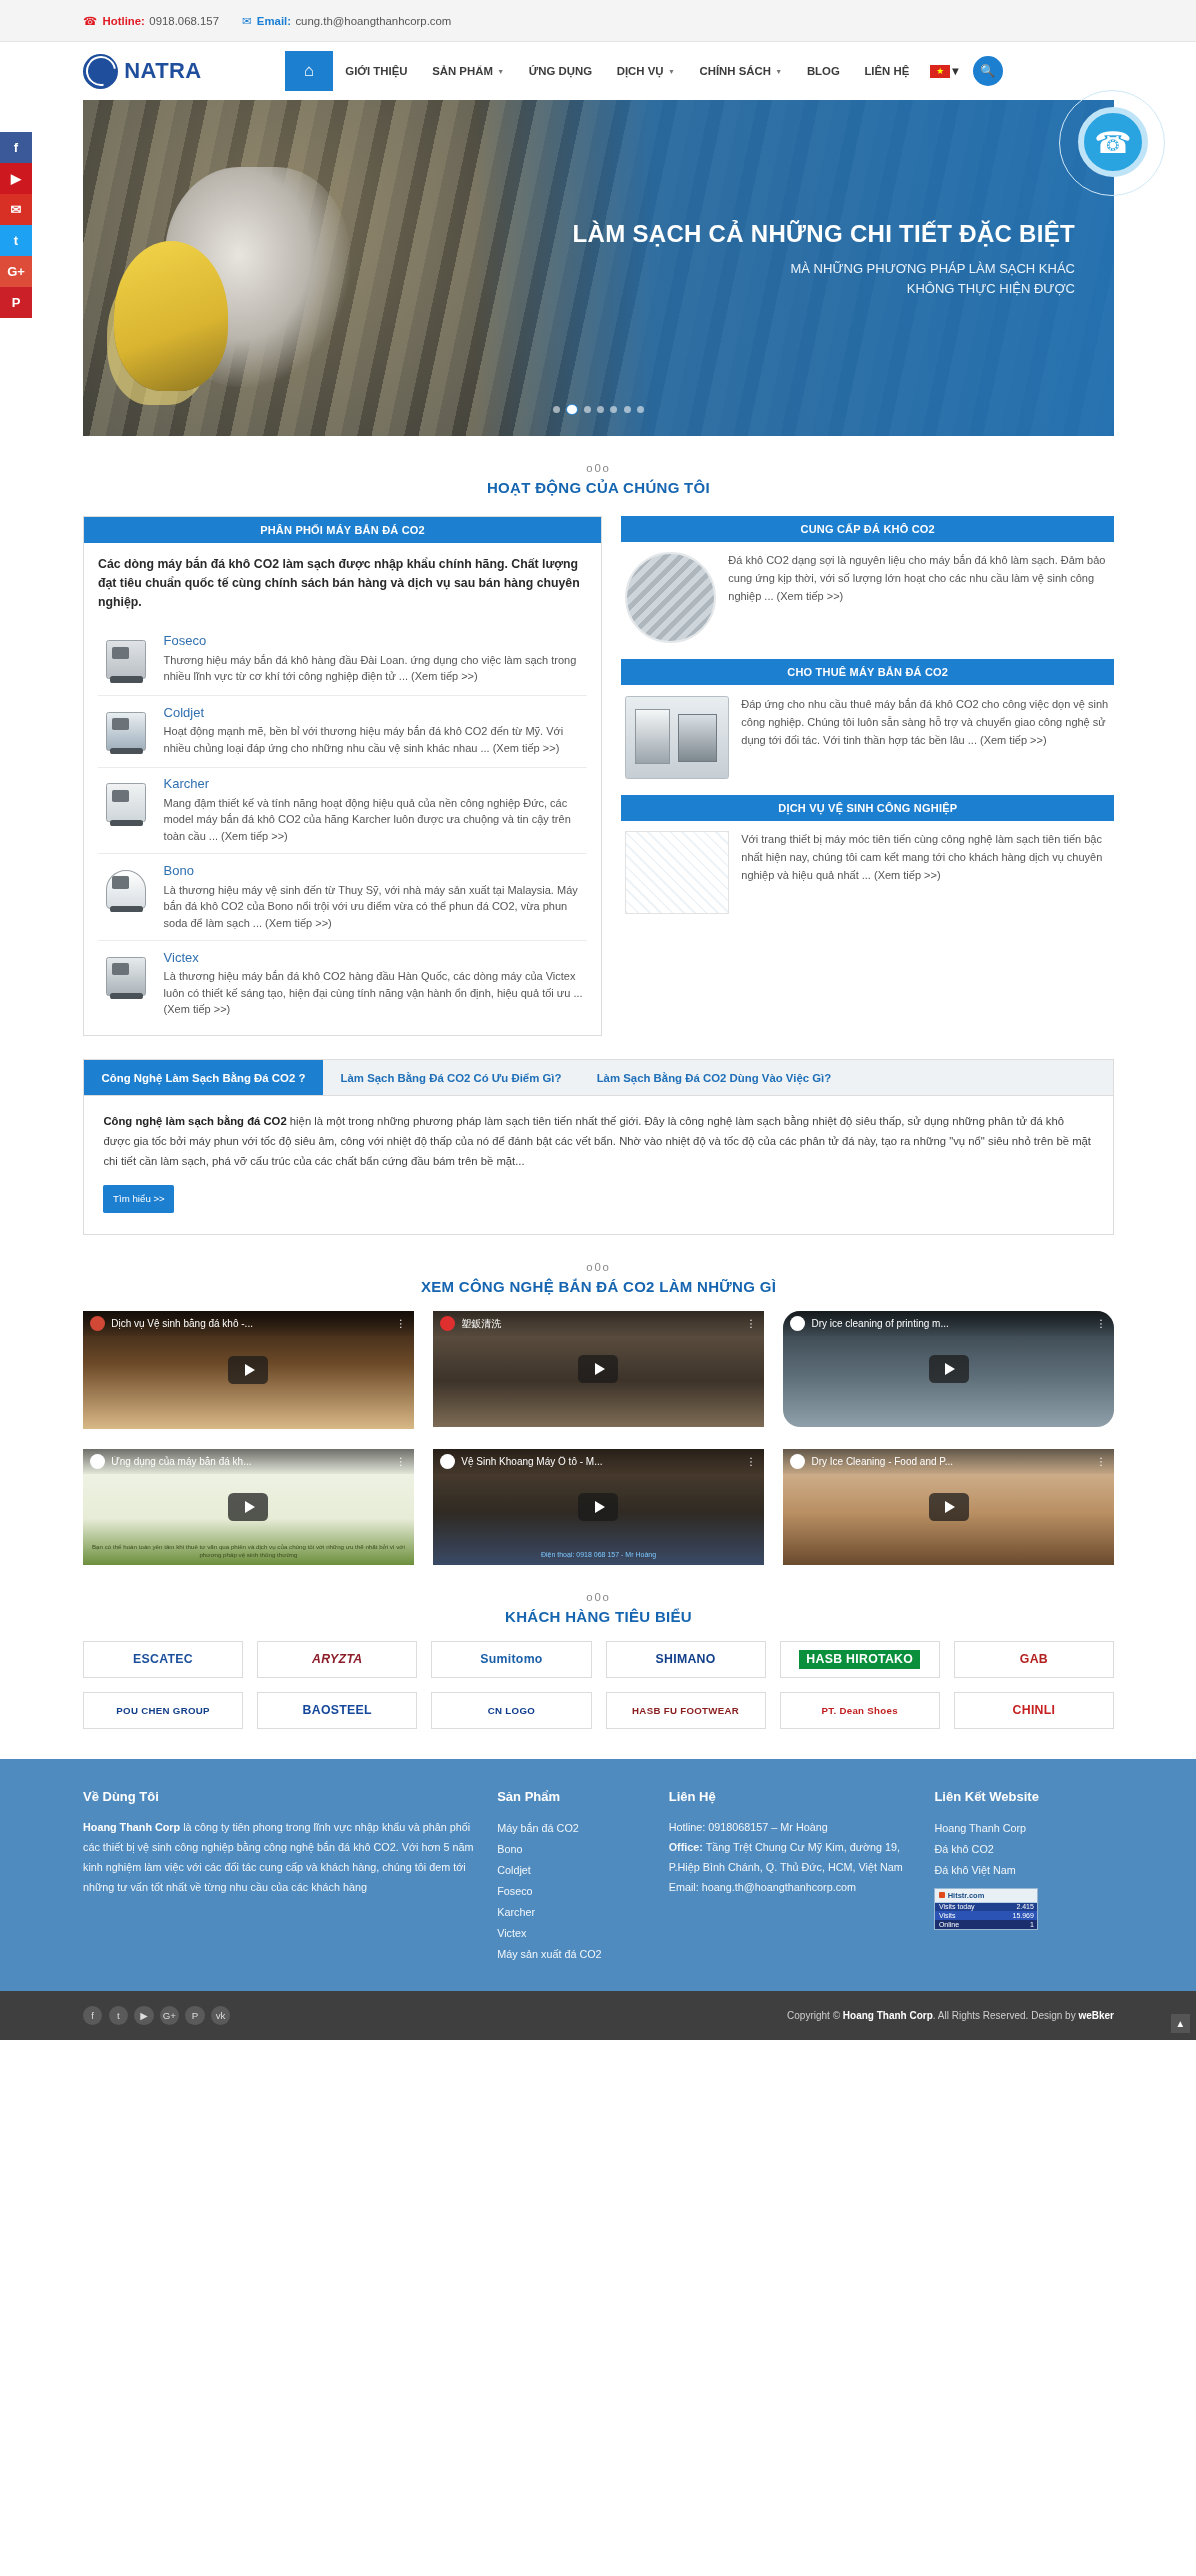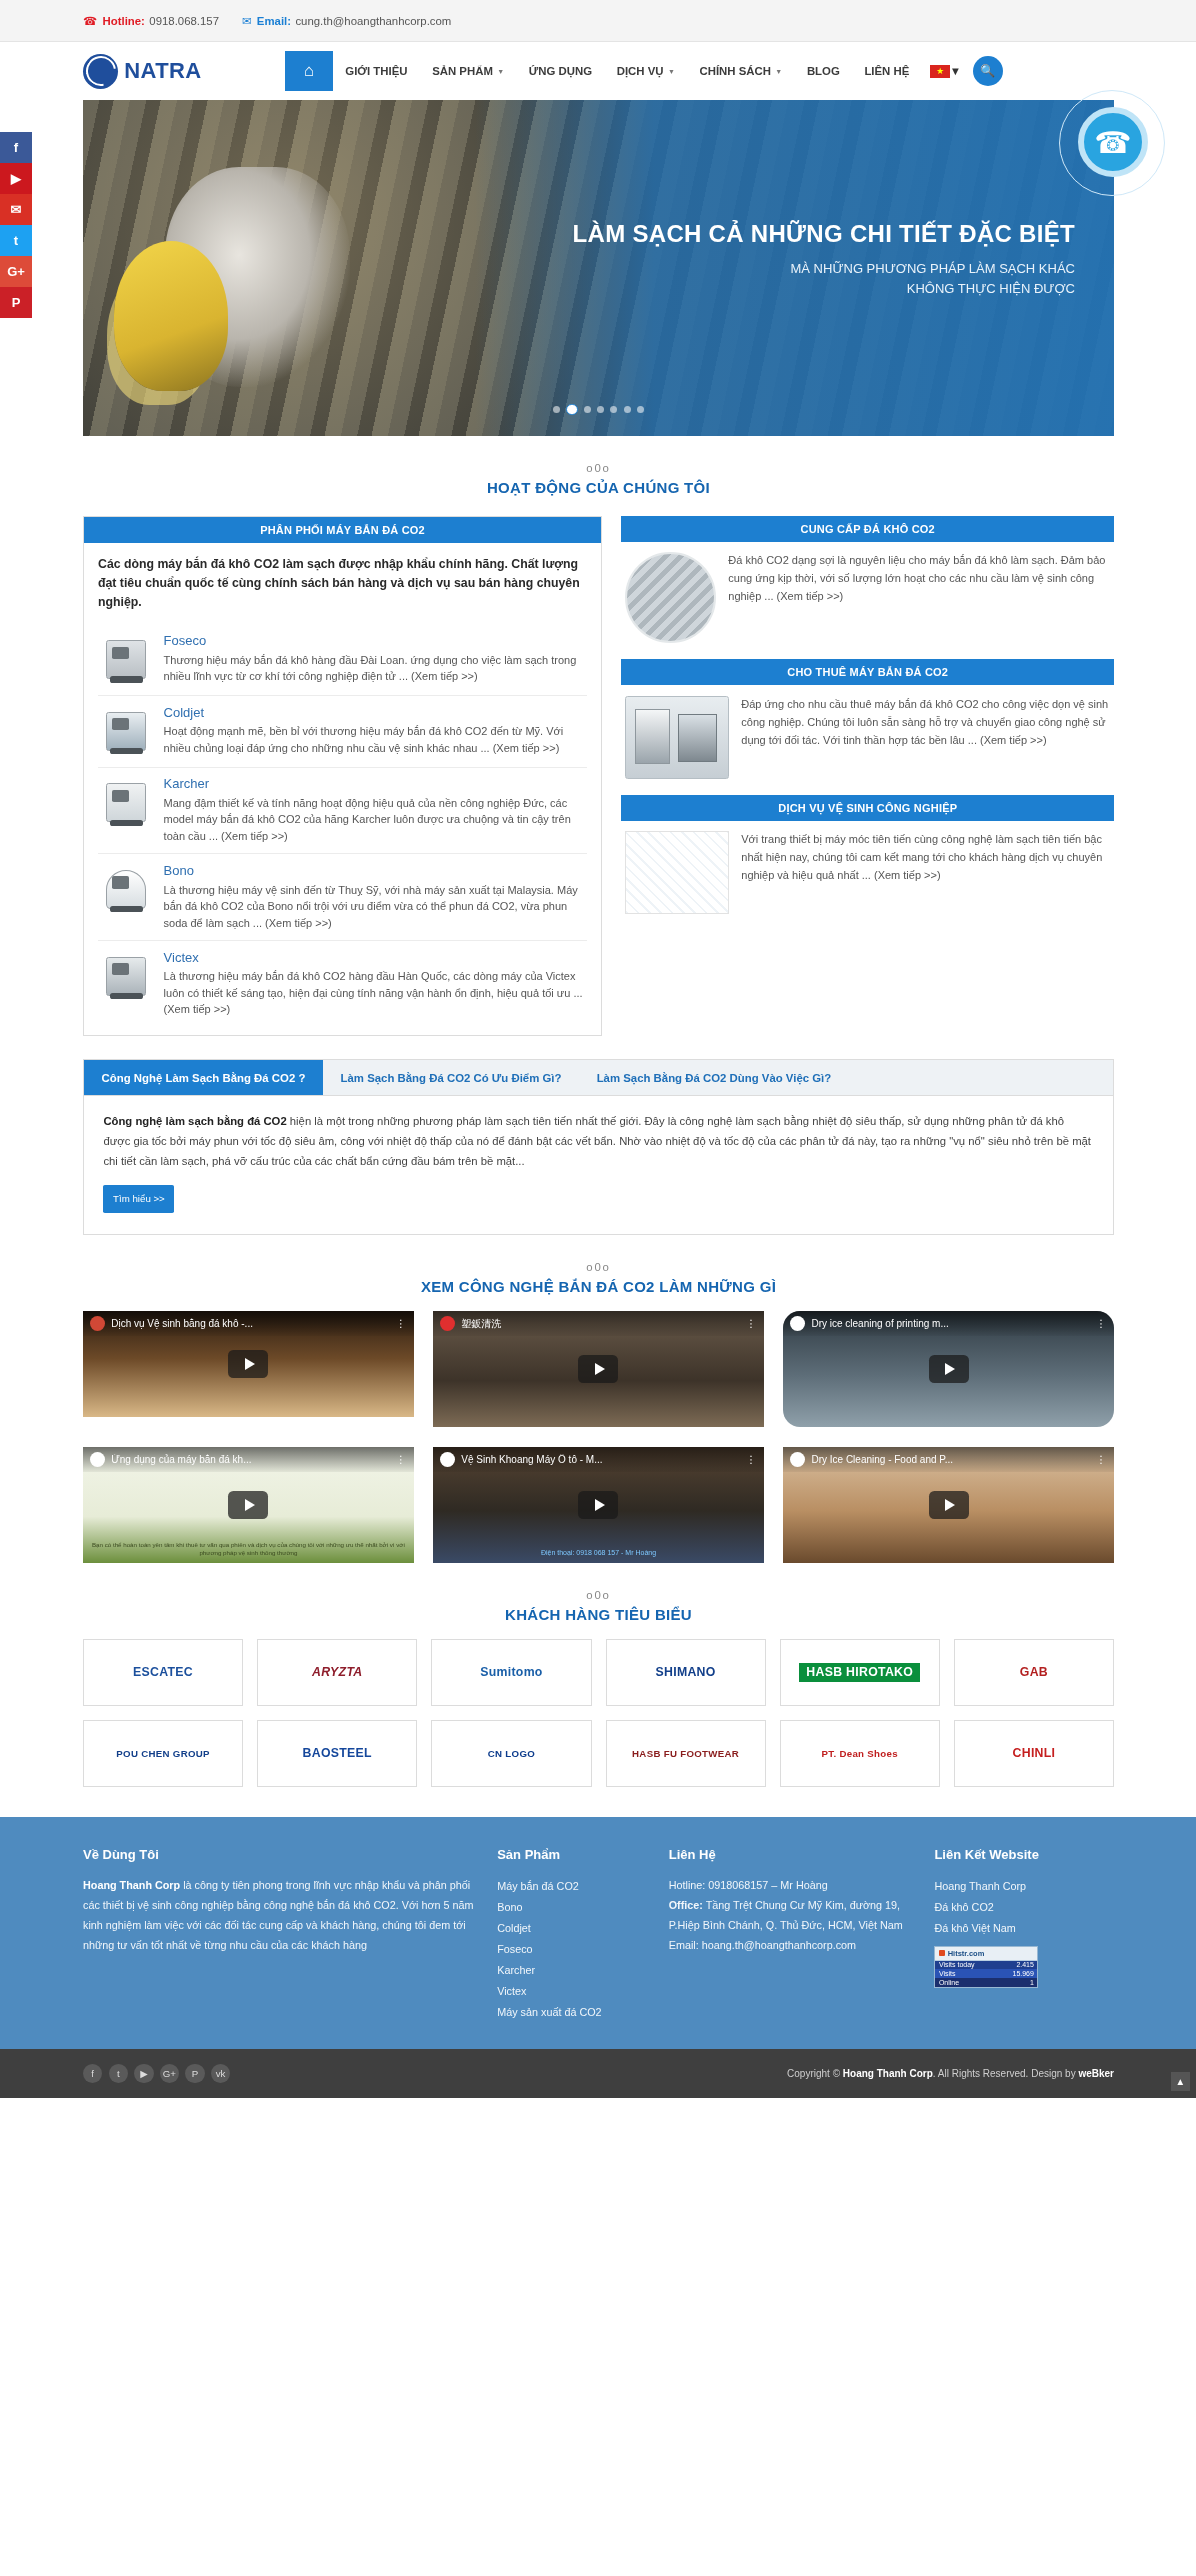--- a/index.html
+++ b/index.html
@@ -253,21 +253,21 @@
   .tab.active { background: #1d7fd0; color: #fff; }
   .tab-body { padding: 16px 19.4px 21px; font-size: 11.3px; line-height: 1.75; color: #444; }
   .tab-body b { color: #222; }
   .btn-more {
     display: inline-block; margin-top: 14px; background: #1d7fd0; color: #fff;
     font-size: 9.7px; padding: 5.3px 9.7px; border-radius: 1.8px;
   }
 
   
   .videos { margin: 16px 83px 0; display: grid; grid-template-columns: repeat(3, 1fr); gap: 19.4px; }
-  .vid { position: relative; height: 106px; overflow: hidden; }
+  .vid { position: relative; height: 118px; overflow: hidden; }
   .v1 { background: linear-gradient(180deg,#2b1d12 0%, #6d4a28 45%, #d9b887 100%); }
   .v2 { background: linear-gradient(180deg,#6a5b4b 0%, #3d3329 60%, #7d6b55 100%); }
   .v3 { background: linear-gradient(180deg,#2f3a42 0%, #5d6d78 55%, #8fa0aa 100%); border-radius: 17px; }
   .v4 { background: linear-gradient(180deg,#f2f5e9 0%, #e7ecd7 60%, #6c8f3c 100%); }
   .v5 { background: linear-gradient(180deg,#564433 0%, #2f2a23 55%, #3a4a66 100%); }
   .v6 { background: linear-gradient(180deg,#d9c0a1 0%, #b98f63 55%, #6a4a2d 100%); }
   .vid.tall { height: 116px; }
   .vid-bar {
     position: absolute; top: 0; left: 0; right: 0; height: 25px;
     display: flex; align-items: center; gap: 6.2px; padding: 0 7px;
@@ -288,21 +288,21 @@
     content:""; width: 0; height: 0; border-left: 10.6px solid #fff;
     border-top: 6.2px solid transparent; border-bottom: 6.2px solid transparent;
     margin-left: 2.6px;
   }
   .v4-cap { position:absolute; bottom: 5.3px; left: 0; right: 0; text-align:center; font-size:6.2px; color:#3b4a20; line-height:1.3;}
   .v5-cap { position:absolute; bottom: 7px; left: 0; right: 0; text-align:center; font-size:7px; color:#7ec8ff; }
 
   
   .clients { margin: 16px 83px 0; display: grid; grid-template-columns: repeat(6,1fr); gap: 14px; }
   .client {
-    height: 67px; border: 0.9px solid #dcdcdc; background: #fff;
+    height: 37px; border: 0.9px solid #dcdcdc; background: #fff;
     display: flex; align-items: center; justify-content: center;
     font-weight: bold; font-size: 12.3px; letter-spacing: 0.3px;
   }
   .c-escatec { color: #1b4f9c; }
   .c-aryzta { color: #8e1d2b; font-style: italic; }
   .c-sumitomo { color: #1a5fa8; }
   .c-shimano { color: #123f8a; }
   .c-hasb { color: #fff; background: #0a8f3c; padding: 2.6px 7px; }
   .c-gab { color: #b32020; }
   .c-pou { color: #123f8a; font-size: 9.7px; }

